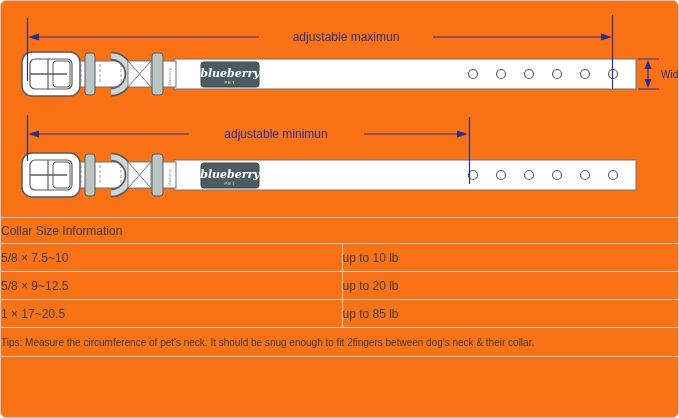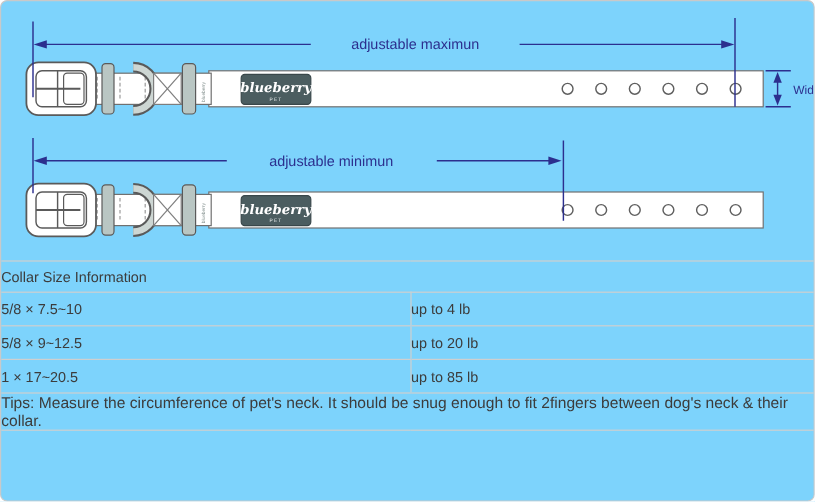--- a/index.html
+++ b/index.html
@@ -1,20 +1,20 @@
 <!DOCTYPE html>
 <html><head>
 <meta charset="utf-8">
 <style>
   html,body { margin:0; padding:0; background:#fff; }
   body { width:679px; height:418px; font-family:"Liberation Sans", sans-serif; }
   .frame {
     box-sizing:border-box; width:679px; height:418px;
     border:1px solid #c9c9c9; border-radius:6px;
-    background:#7dd3fc; overflow:hidden; position:relative;
+    background:#f97316; overflow:hidden; position:relative;
   }
   svg.diagram { display:block; }
   svg text { font-family:"Liberation Sans", sans-serif; }
   .dim-text { font-size:12px; fill:#2c2f8e; }
   .width-text { font-size:10px; fill:#2c2f8e; }
   .brand-script { font-family:"DejaVu Serif", serif; font-style:italic; font-weight:bold; font-size:11px; fill:#ffffff; }
   .brand-sub { font-size:4px; fill:#e8eceb; letter-spacing:1px; }
   .micro-text { font-size:4px; fill:#8a9694; }
 
   table.size {
@@ -25,21 +25,21 @@
   .row-title td {
     border-top:1px solid #cfcfcf; border-bottom:1px solid #cfcfcf;
     height:25px; padding-left:12px; text-align:left;
   }
   .row-header td { height:29px; text-align:center; border-bottom:1px solid #cfcfcf; }
   .row-header td:first-child { white-space:pre; }
   .row-data td { height:27px; text-align:left; border-bottom:1px solid #cfcfcf; }
   .col-div { border-left:1px solid #cfcfcf; }
   .row-tips td {
     height:28px; padding-left:10px; text-align:left;
-    border-bottom:1px solid #cfcfcf; font-size:13px;
+    border-bottom:1px solid #cfcfcf; font-size:10px;
   }
 </style>
 </head>
 <body>
 
 <div class="frame">
 
   <svg class="diagram" width="677" height="216" viewBox="0 0 677 216">
 
     <defs>
@@ -133,21 +133,21 @@
     <colgroup>
         <col style="width:341px">
         <col>
       </colgroup>
     <tbody>
         <tr class="row-title">
       <td colspan="2">Collar Size Information</td>
     </tr>
     <tr class="row-data">
       <td>5/8 × 7.5~10</td>
-      <td class="col-div">up to 4 lb</td>
+      <td class="col-div">up to 10 lb</td>
     </tr>
     <tr class="row-data">
       <td>5/8 × 9~12.5</td>
       <td class="col-div">up to 20 lb</td>
     </tr>
     <tr class="row-data">
       <td>1 × 17~20.5</td>
       <td class="col-div">up to 85 lb</td>
     </tr>
     <tr class="row-tips">

